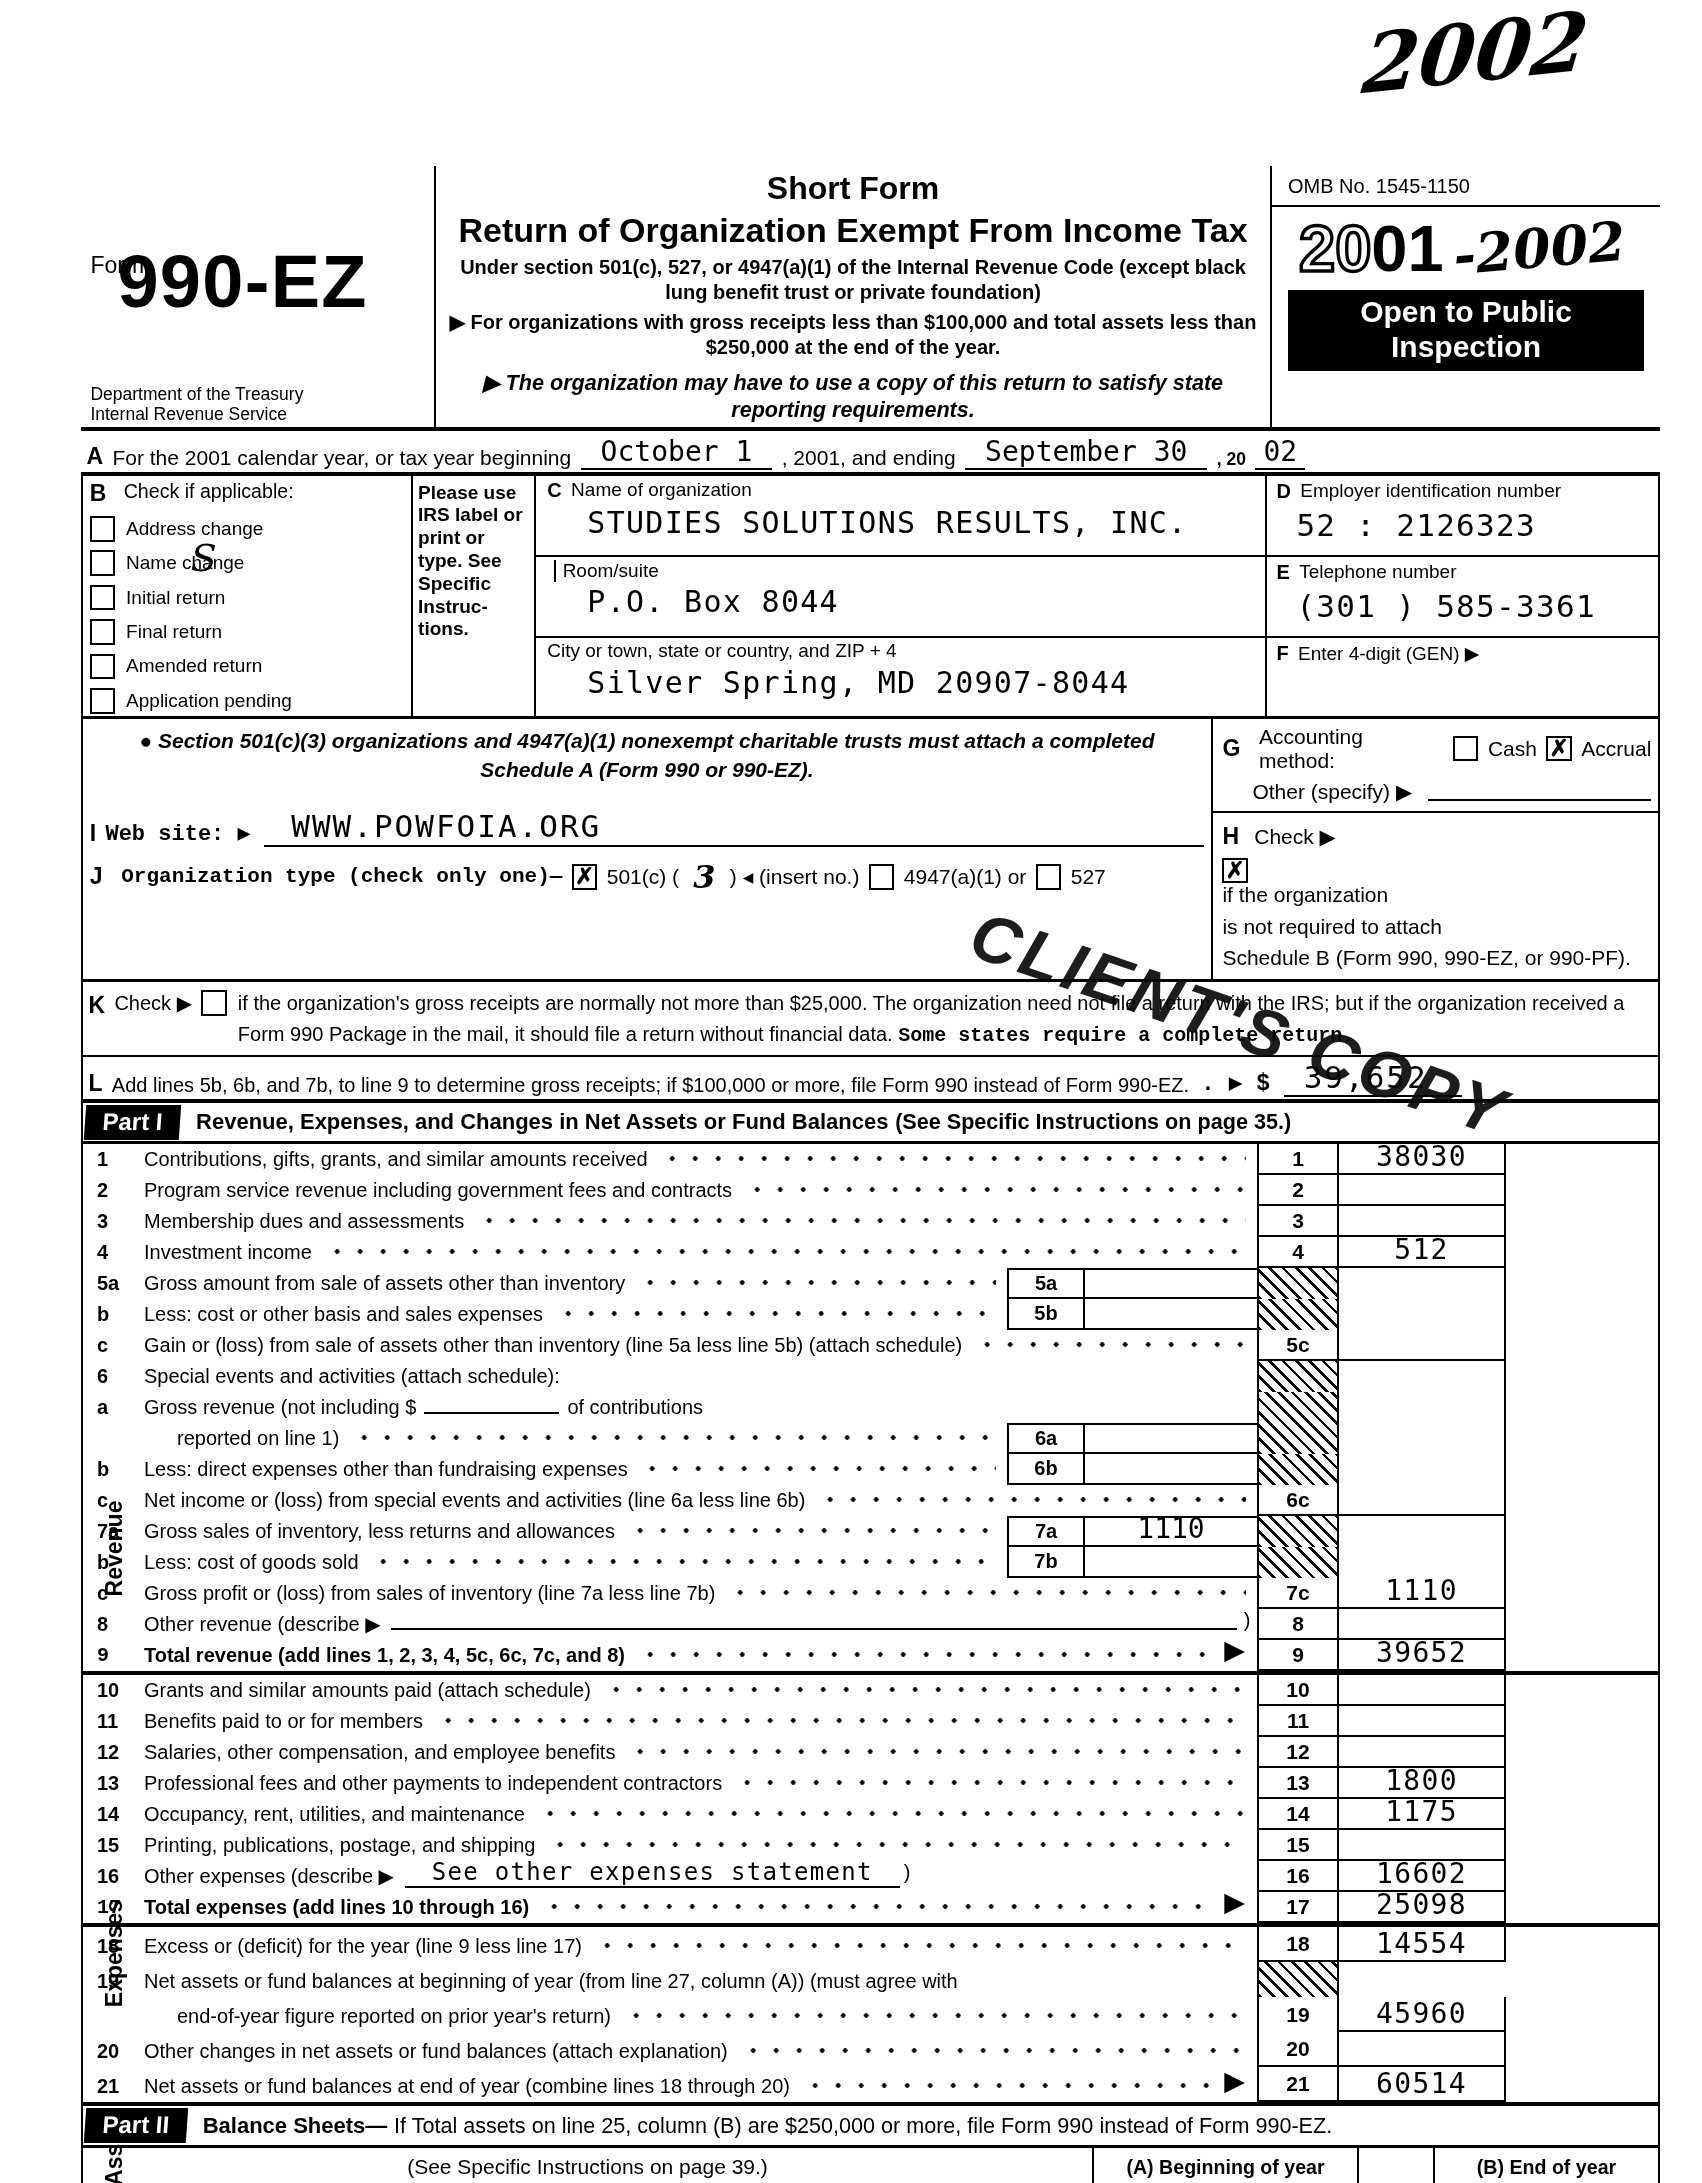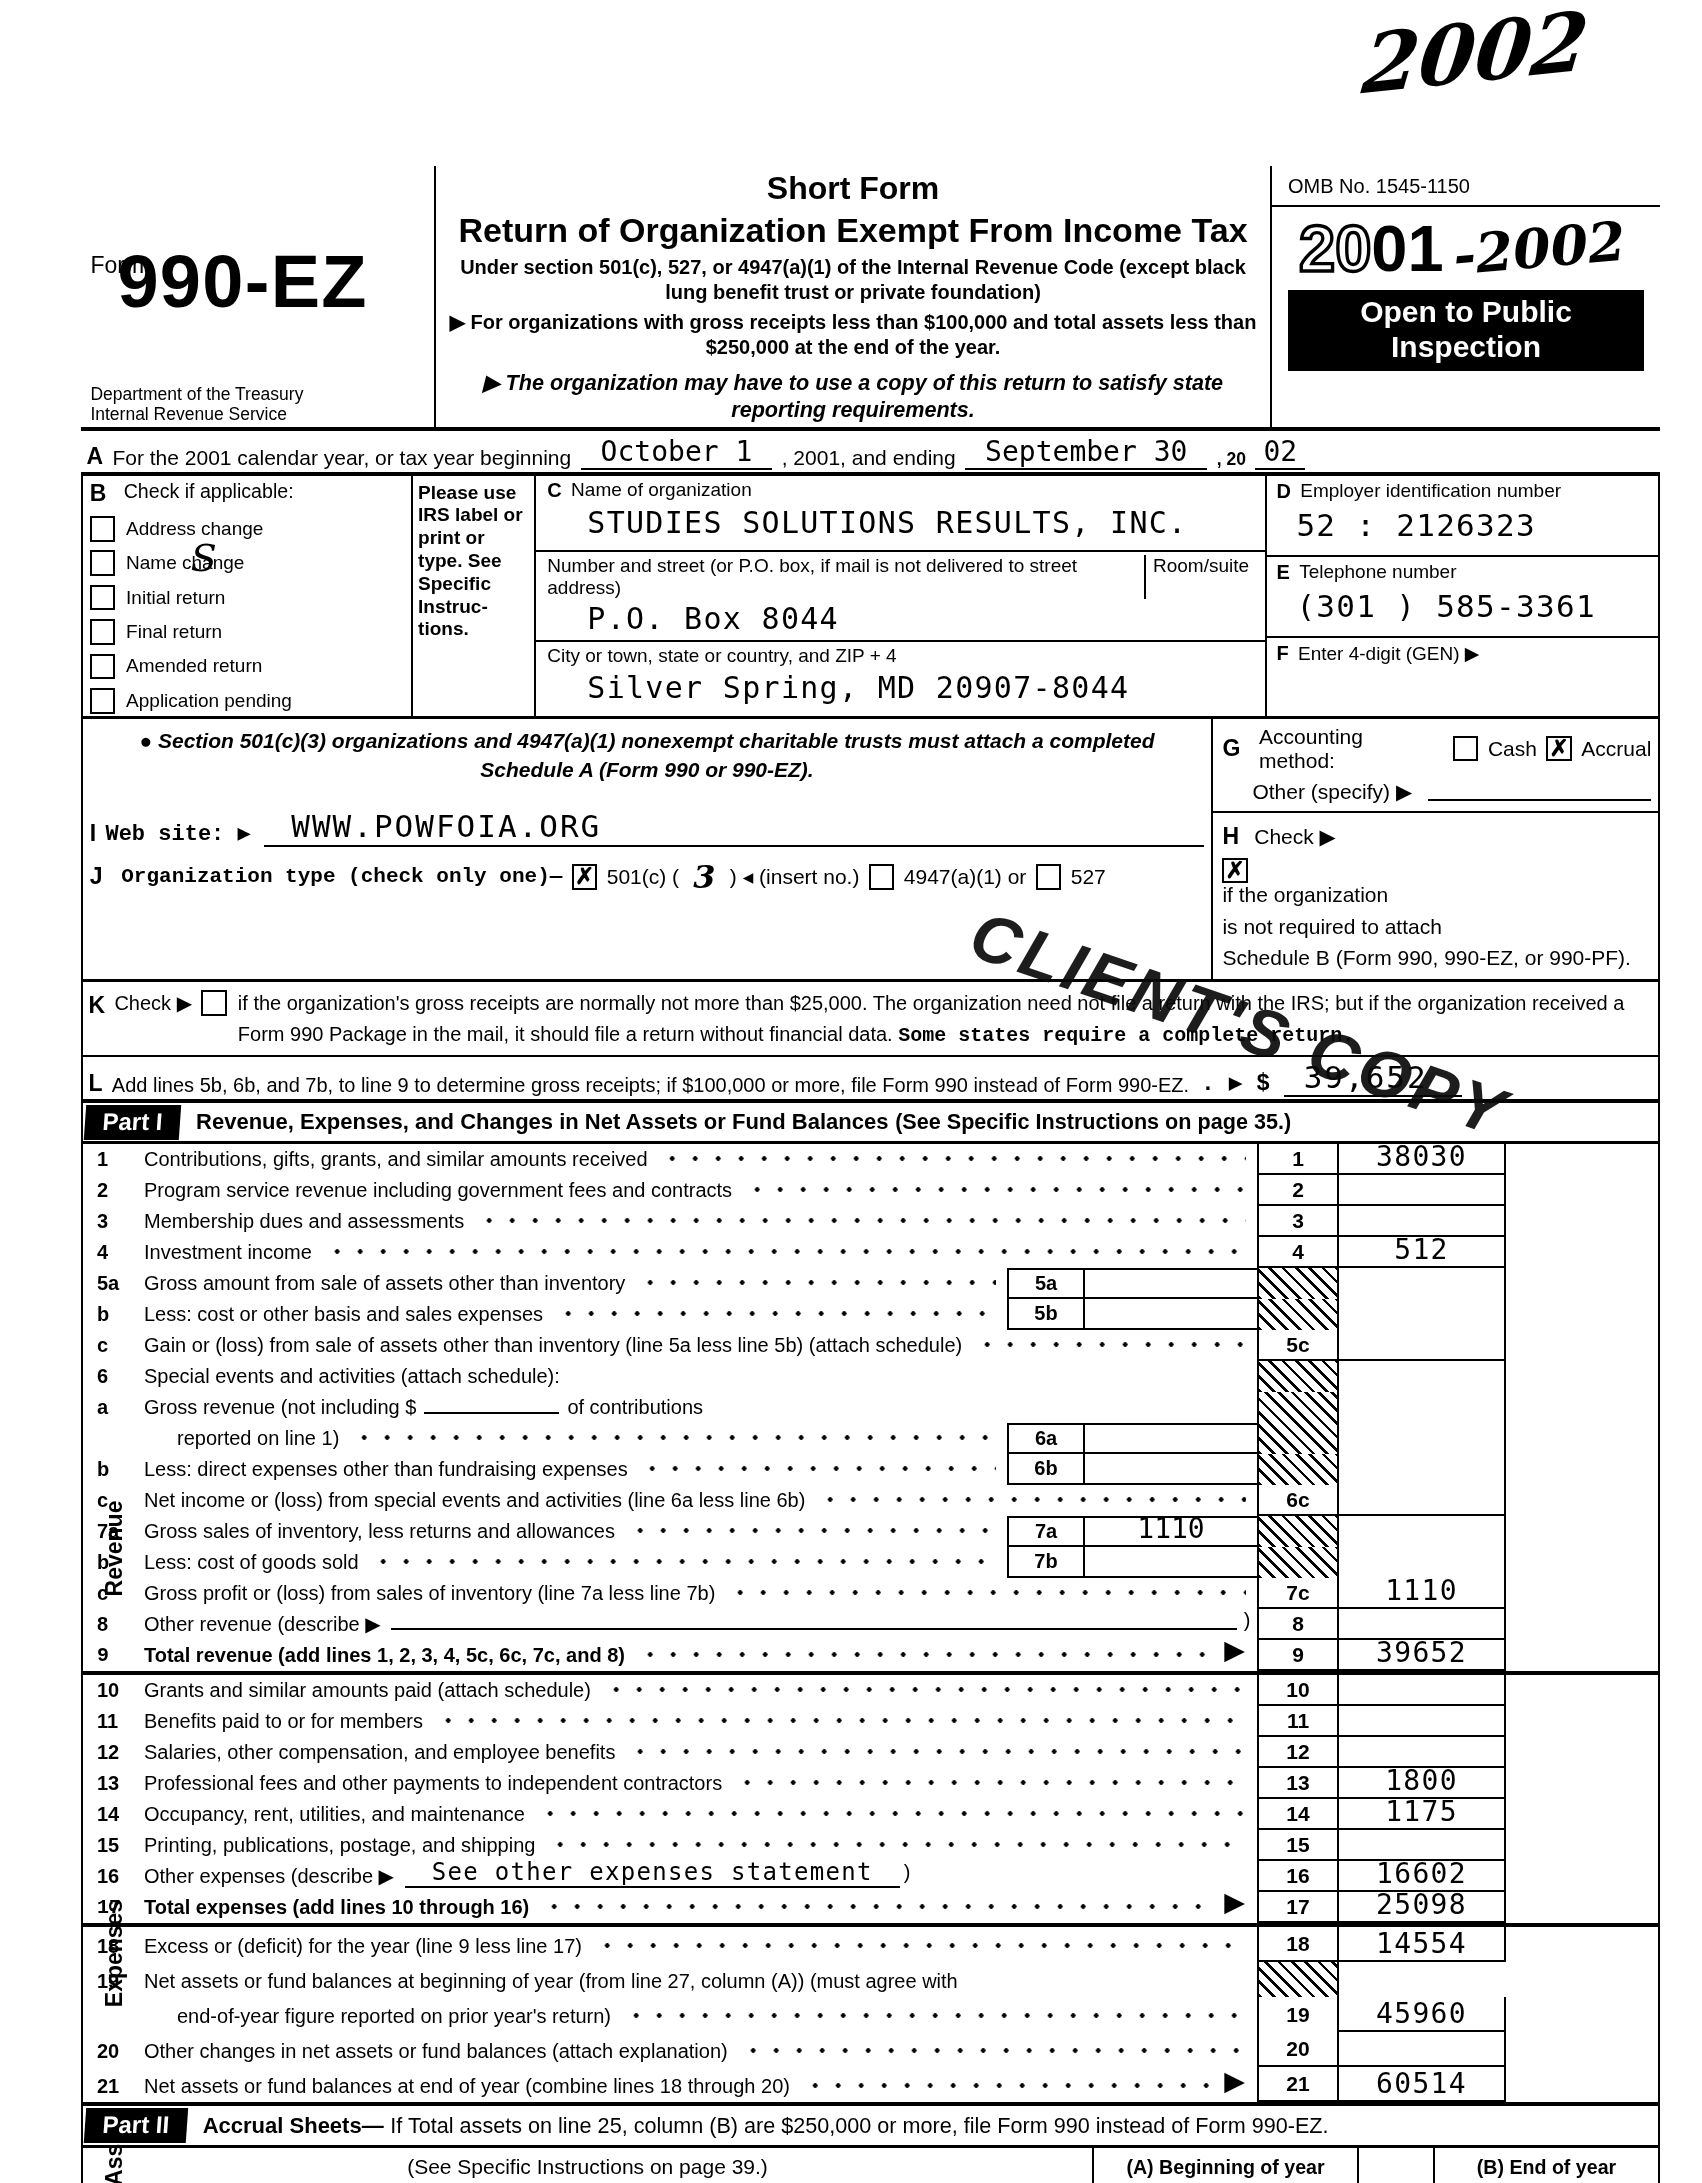--- a/index.html
+++ b/index.html
@@ -229,21 +229,20 @@
       <div id="colC">
         <div class="cfield">
           <div class="flabel">
             <span class="seclet" style="font-size:20px">C</span>
             <span>Name of organization</span>
           </div>
           <div class="fval">STUDIES SOLUTIONS RESULTS, INC.</div>
         </div>
         <div class="cfield">
           <div id="streetrow">
-            <span class="flabel" style="flex:1">Number and street (or P.O. box, if mail is not delivered to street address)</span>
             <span id="room">Room/suite</span>
           </div>
           <div class="fval">P.O. Box 8044</div>
         </div>
         <div class="cfield">
           <div class="flabel">City or town, state or country, and ZIP + 4</div>
           <div class="fval">Silver Spring, MD  20907-8044</div>
         </div>
       </div>
       <div id="colD">
@@ -692,21 +691,21 @@
             <span class="bigarrow">▶</span>
           </div>
         <div class="ncell">21</div>
         <div class="acell acell-end">60514</div>
           <div class="sp"></div>
       </div>
     </div>
 
     <div class="partbar">
       <span class="parttag">Part II</span>
-      <span class="partheading">Accrual Sheets—</span>
+      <span class="partheading">Balance Sheets—</span>
       <span class="partheading2" style="font-weight:normal;">If Total assets on line 25, column (B) are $250,000 or more, file Form 990 instead of Form 990-EZ.</span>
     </div>
 
     <div id="p2table">
       <div id="p2head">
         <div class="see">(See Specific Instructions on page 39.)</div>
         <div class="ha">(A) Beginning of year</div>
         <div class="hn"></div>
         <div class="hb">(B) End of year</div>
       </div>

